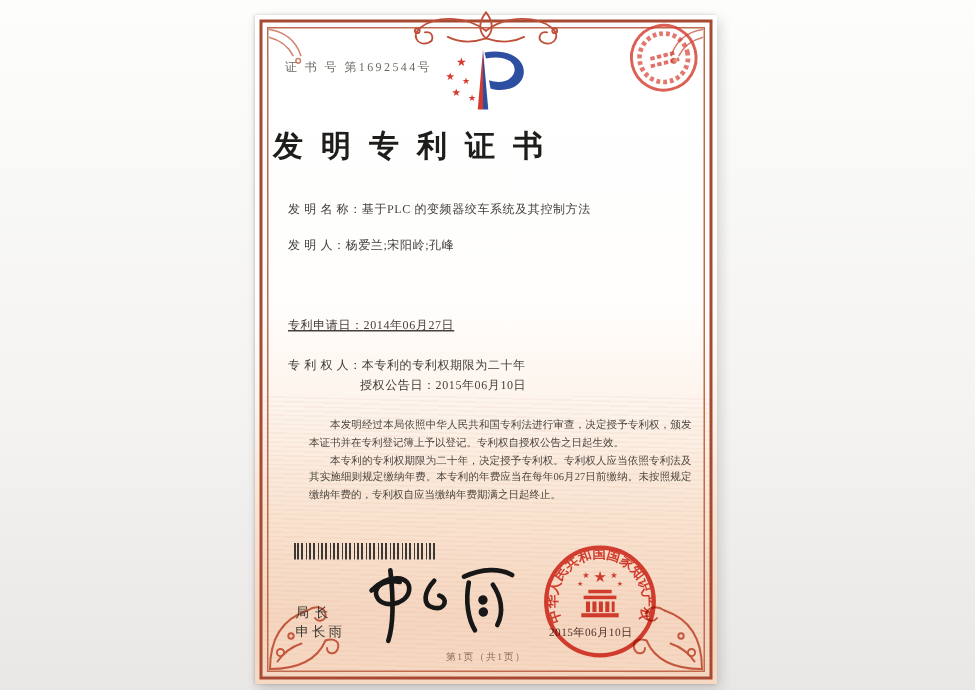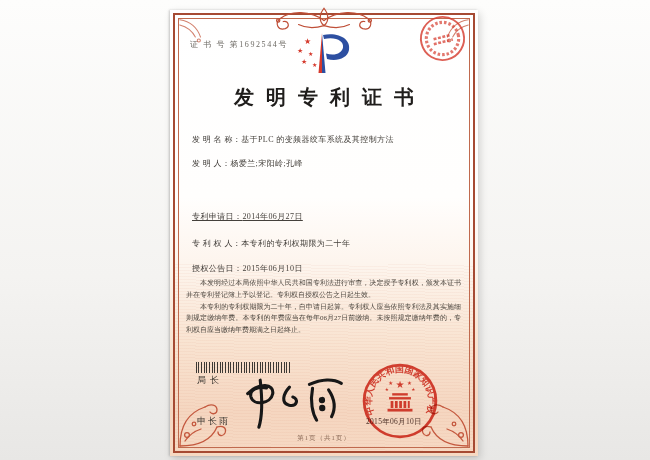--- a/index.html
+++ b/index.html
@@ -27,42 +27,42 @@
   }
 
   .cert-number {
     position:absolute; left:20px; top:29px;
     font-size:8px; letter-spacing:1.6px; color:#6d6a64; white-space:nowrap;
   }
 
   .logo { position:absolute; left:50%; top:21px; transform:translateX(-50%); width:62px; height:44px; }
 
   .title {
-    position:absolute; top:74px; left:0; right:0; text-align:center;
+    position:absolute; top:74px; left:0; right:0; text-align:left;
     font-size:20px; font-weight:bold; color:#1f1d1b; letter-spacing:12px; text-indent:12px;
     white-space:nowrap;
   }
 
   .field-row { position:absolute; left:22px; right:14px; font-size:8px; color:#45413c; letter-spacing:.4px; white-space:nowrap; }
   .field-row .field-label { color:#3e3a36; }
   .f0 { top:124px; } .f1 { top:148px; } .f2 { top:176px; }
-  .f3 { top:201px;text-decoration:underline; } .f4 { top:228px; } .f5 { top:253px; }
+  .f3 { top:201px;text-decoration:underline; } .f4 { top:228px; } .f5 { top:241px;margin-left:48px; }
 
   .body-text {
-    position:absolute; left:16px; right:17px; top:268px;
+    position:absolute; left:36px; right:17px; top:268px;
     font-size:7px; line-height:11.8px; color:#4c463f; text-align:justify;
   }
   .body-text p { text-indent:2em; }
 
   .barcode {
     position:absolute; left:26px; top:352px; width:96px; height:11px; opacity:.88;
     background:repeating-linear-gradient(90deg,#23221f 0 1px,transparent 1px 2px,#23221f 2px 3.5px,transparent 3.5px 5px,#23221f 5px 5.8px,transparent 5.8px 8px);
   }
 
-  .signer-role { position:absolute; left:27px; top:364px; font-size:9px; letter-spacing:4px; color:#3b3731;text-align:right; }
+  .signer-role { position:absolute; left:27px; top:392px; font-size:9px; letter-spacing:4px; color:#3b3731;text-align:right; }
   .signer-name { position:absolute; left:27px; top:405px; font-size:9px; letter-spacing:2px; color:#3b3731; }
 
   .signature { position:absolute; left:60px; top:362px; width:128px; height:60px; transform:rotate(-2deg); }
   .sr-only { position:absolute; width:1px; height:1px; overflow:hidden; clip:rect(0 0 0 0); white-space:nowrap; }
 
   .seal-date {
     position:absolute; left:196px; top:407px; width:72px;
     font-size:7.5px; color:#4f332a; letter-spacing:.3px; white-space:nowrap;
   }
   .seal {
@@ -176,21 +176,21 @@
     </div>
     <div class="field-row f4">
       <span class="field-label">专 利 权 人：</span><span class="field-value">本专利的专利权期限为二十年</span>
     </div>
     <div class="field-row f5">
       <span class="field-label">授权公告日：</span><span class="field-value">2015年06月10日</span>
     </div>
 
     <div class="body-text">
       <p>本发明经过本局依照中华人民共和国专利法进行审查，决定授予专利权，颁发本证书并在专利登记簿上予以登记。专利权自授权公告之日起生效。</p>
-      <p>本专利的专利权期限为二十年，自申请日起算。专利权人应当依照专利法及其实施细则规定缴纳年费。本专利的年费应当在每年06月27日前缴纳。未按照规定缴纳年费的，专利权自应当缴纳年费期满之日起终止。</p>
+      <p>本专利的专利权期限为二十年，决定授予专利权。专利权人应当依照专利法及其实施细则规定缴纳年费。本专利的年费应当在每年06月27日前缴纳。未按照规定缴纳年费的，专利权自应当缴纳年费期满之日起终止。</p>
     </div>
 
     <div class="barcode"></div>
 
     <div class="signer-role">局长</div>
     <div class="signer-name">申长雨</div>
 
     <svg class="signature" viewBox="0 0 128 60">
       <g fill="none" stroke="#171717" stroke-width="3.1" stroke-linecap="round" stroke-linejoin="round">
         <path d="M18,20 C30,9 45,11 43,21 C41,31 23,33 21,23 C20,16 29,13 37,15"></path>

